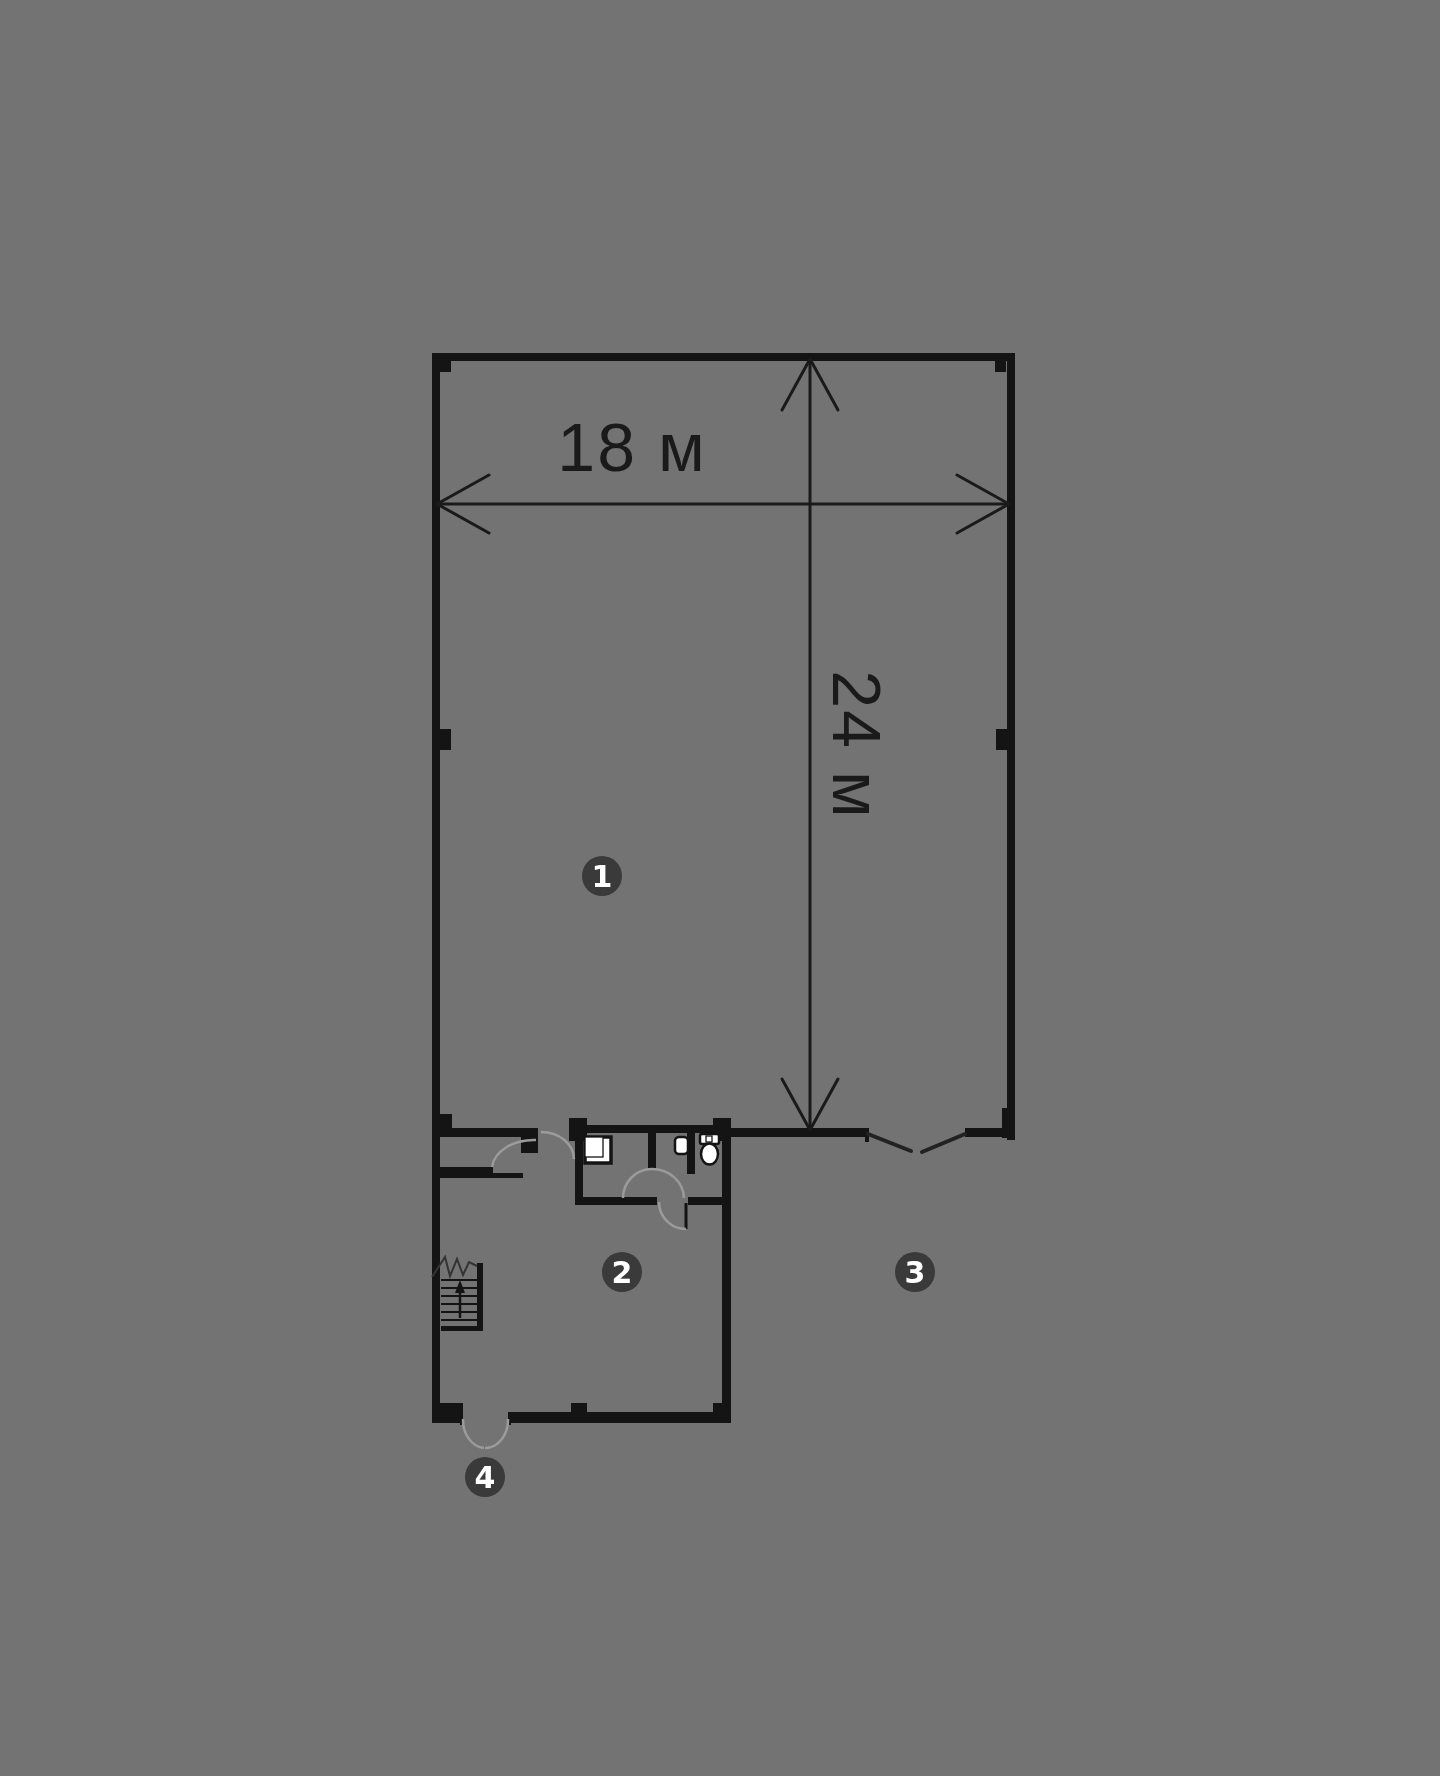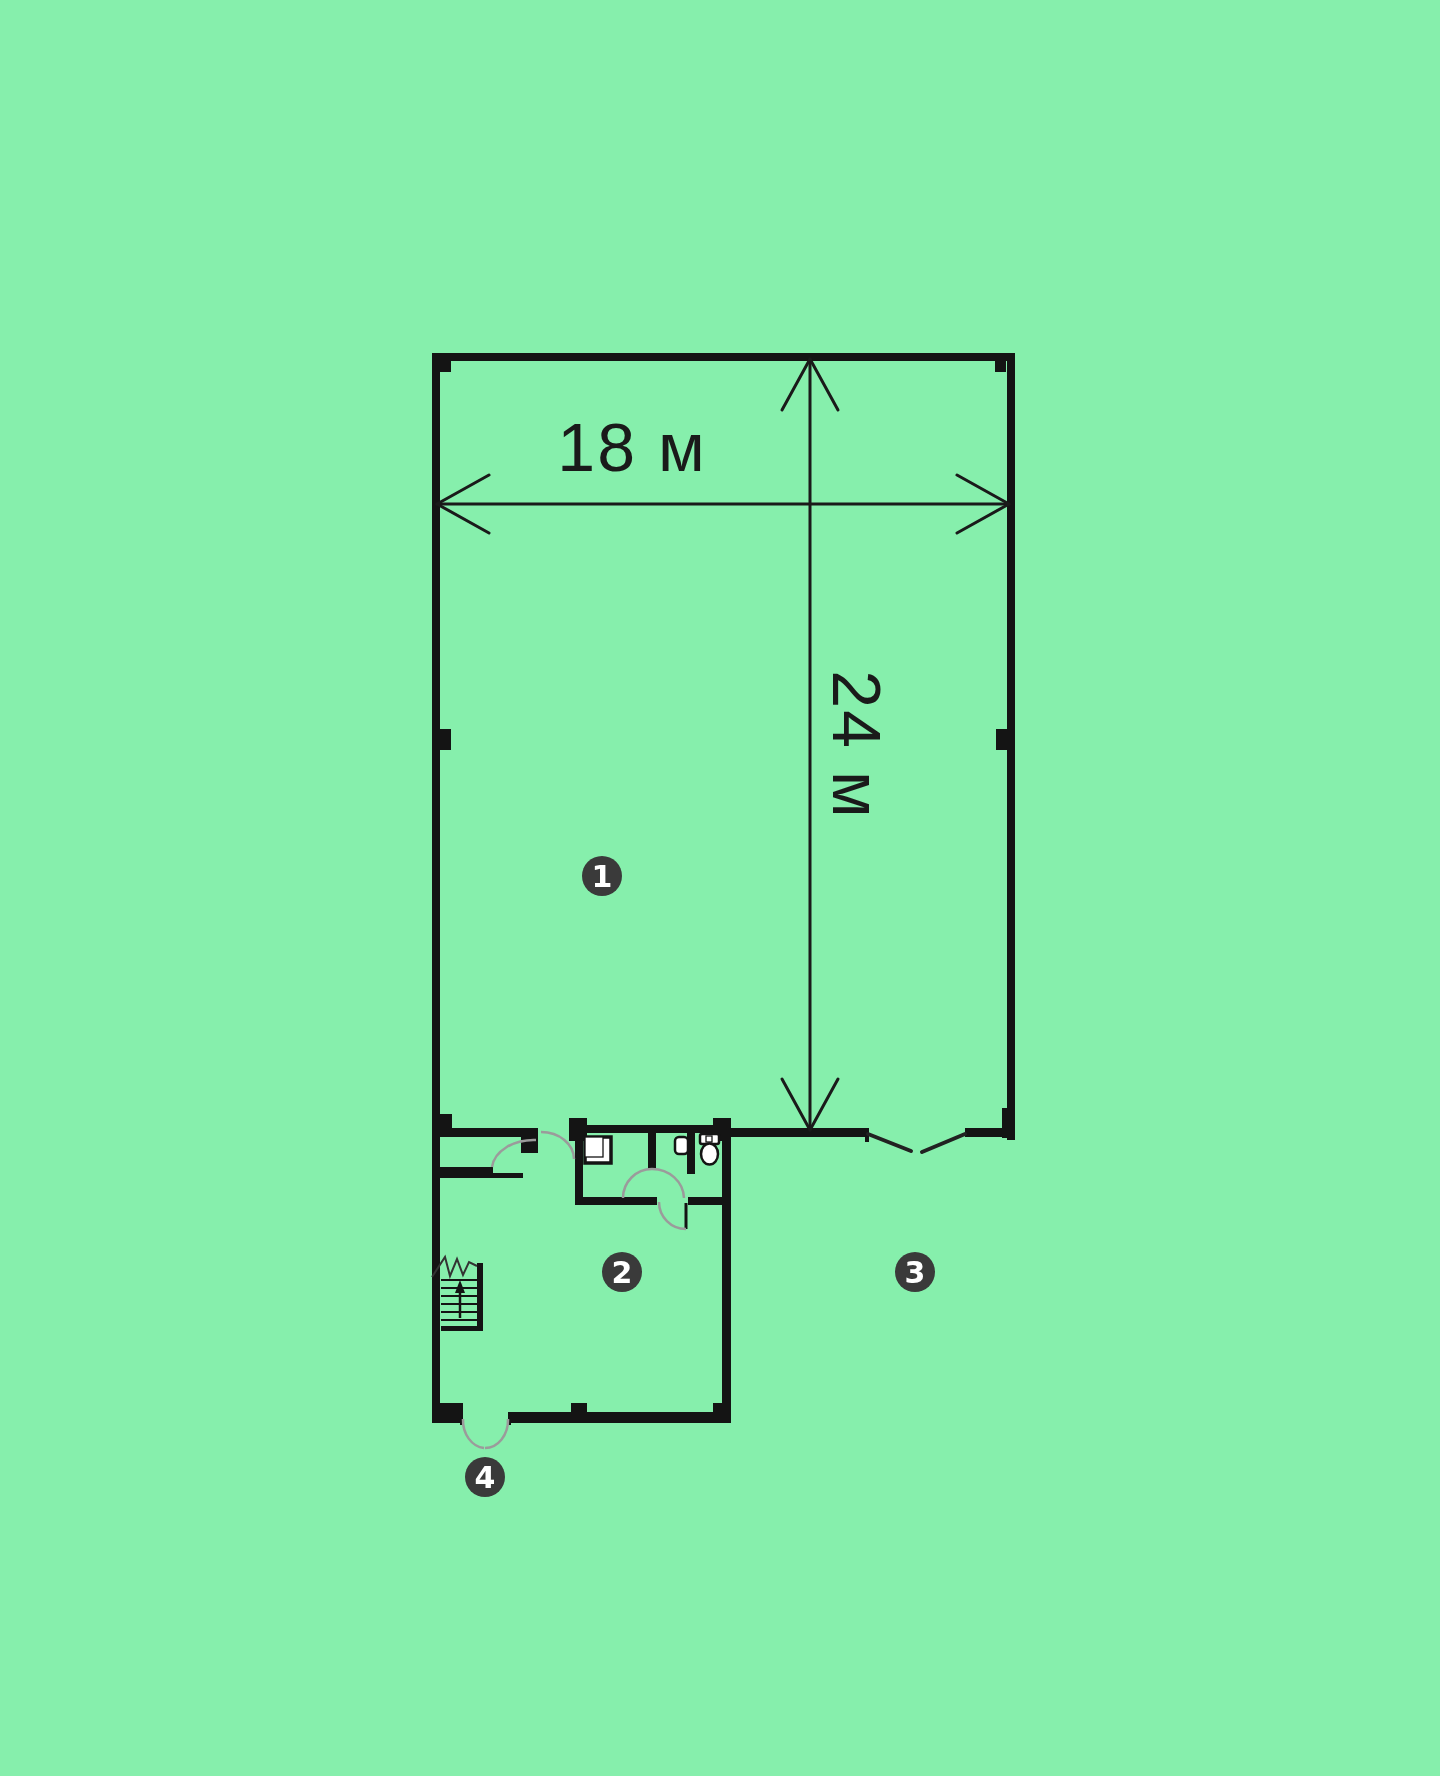--- a/index.html
+++ b/index.html
@@ -4,21 +4,21 @@
 <style>
   html, body {
     margin: 0;
     padding: 0;
     background: #ffffff;
   }
   .page {
     position: relative;
     width: 1440px;
     height: 1776px;
-    background: #86efac;
+    background: #737373;
     overflow: hidden;
   }
   svg { display: block; }
   .dim-label {
     font-family: "Liberation Sans", "DejaVu Sans", sans-serif;
     font-size: 68px;
     font-weight: 400;
     letter-spacing: 2px;
     fill: #1a1a1a;
   }

